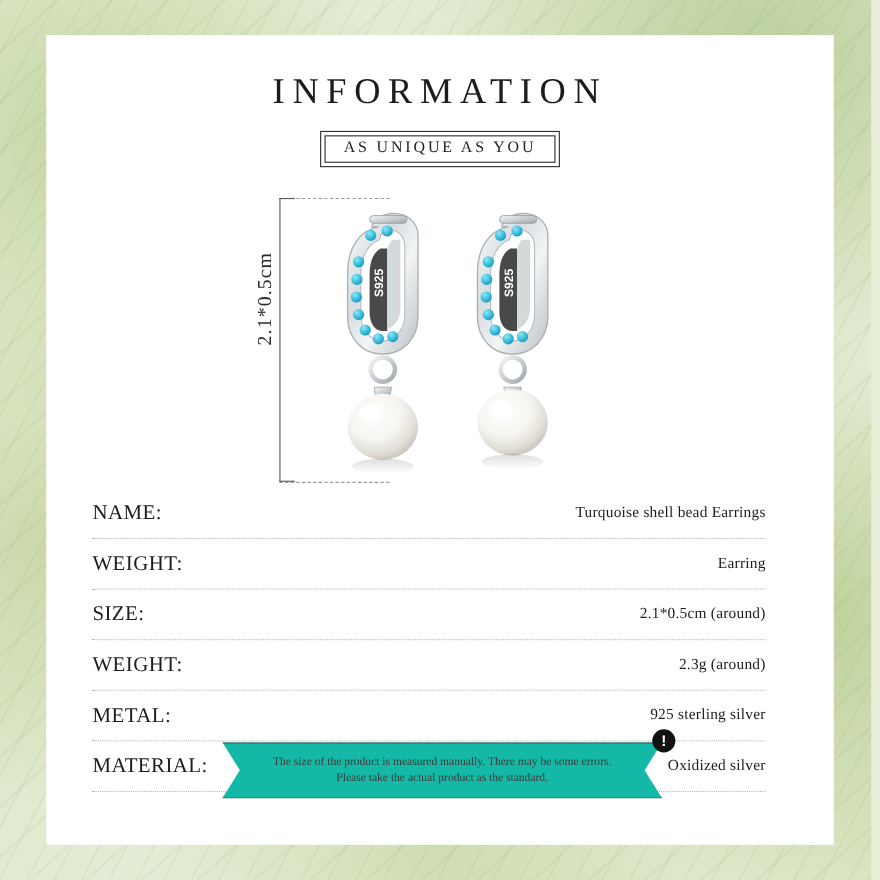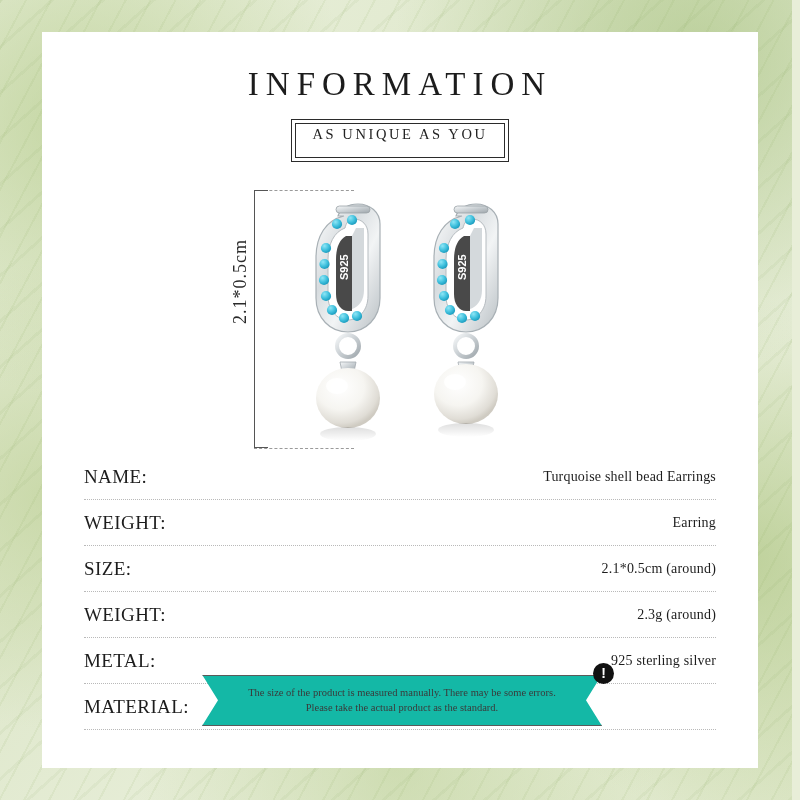--- a/index.html
+++ b/index.html
@@ -56,21 +56,21 @@
     margin-top: 34px;
     font-family: "Liberation Serif", serif;
   }
   .subtitle-wrap {
     display: flex;
     justify-content: center;
     margin-top: 16px;
   }
   .subtitle-box {
     border: 1px solid #2b2b2b;
-    padding: 5px 14px 18px 14px;
+    padding: 5px 14px 8px 14px;
     position: relative;
   }
   .subtitle-box::after {
     content: "";
     position: absolute;
     left: 3px;
     right: 3px;
     top: 3px;
     bottom: 3px;
     border: 1px solid #2b2b2b;
@@ -124,21 +124,21 @@
   .earrings {
     position: absolute;
     left: 240px;
     top: 0;
     width: 300px;
     height: 272px;
   }
 
   
   .specs {
-    margin: 6px 42px 0 42px;
+    margin: 6px 62px 0 42px;
   }
   .spec-row {
     display: flex;
     align-items: center;
     justify-content: space-between;
     height: 45px;
     border-bottom: 1px dotted #b9b9b9;
   }
   .spec-key {
     font-size: 19px;
@@ -318,20 +318,21 @@
       <div class="spec-row">
         <span class="spec-key">WEIGHT:</span>
         <span class="spec-val">2.3g (around)</span>
       </div>
       <div class="spec-row">
         <span class="spec-key">METAL:</span>
         <span class="spec-val">925 sterling silver</span>
       </div>
       <div class="spec-row">
         <span class="spec-key">MATERIAL:</span>
+        <span class="spec-val">Oxidized silver</span>
       </div>
     </div>
 
     <div class="note-wrap">
       <div class="note-box">
         <div class="note-line">The size of the product is measured manually. There may be some errors.</div>
         <div class="note-line">Please take the actual product as the standard.</div>
       </div>
       <div class="note-badge">!</div>
     </div>

